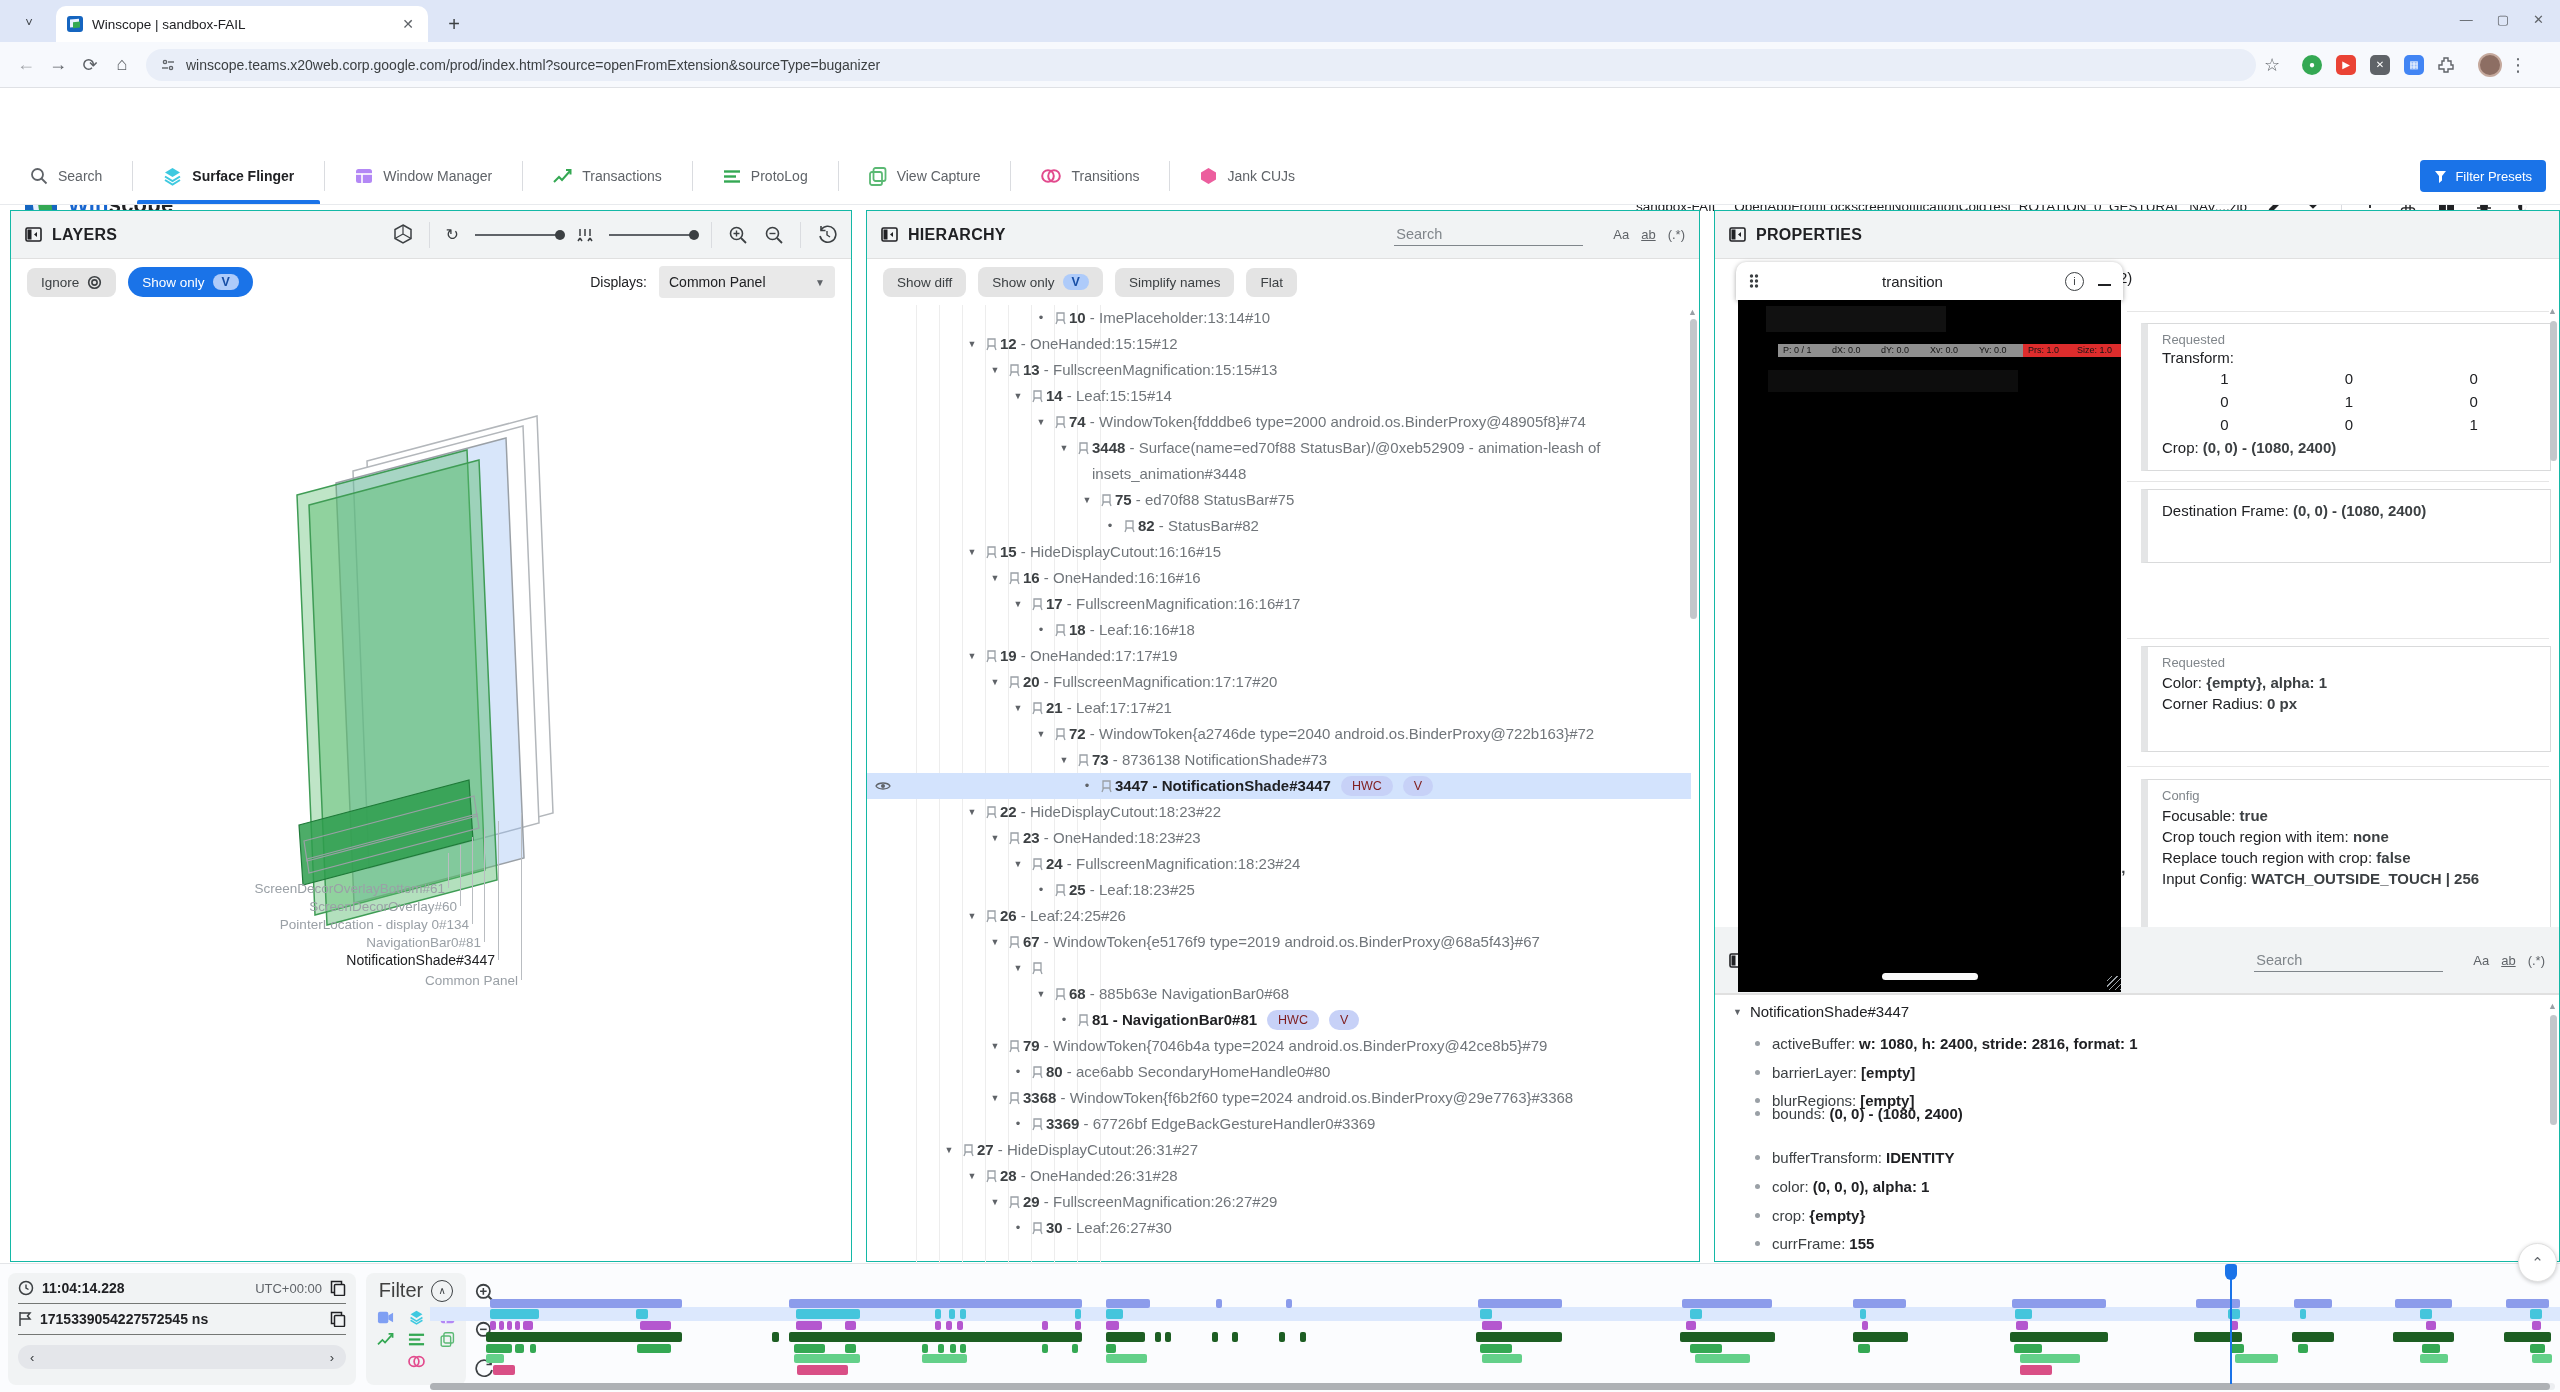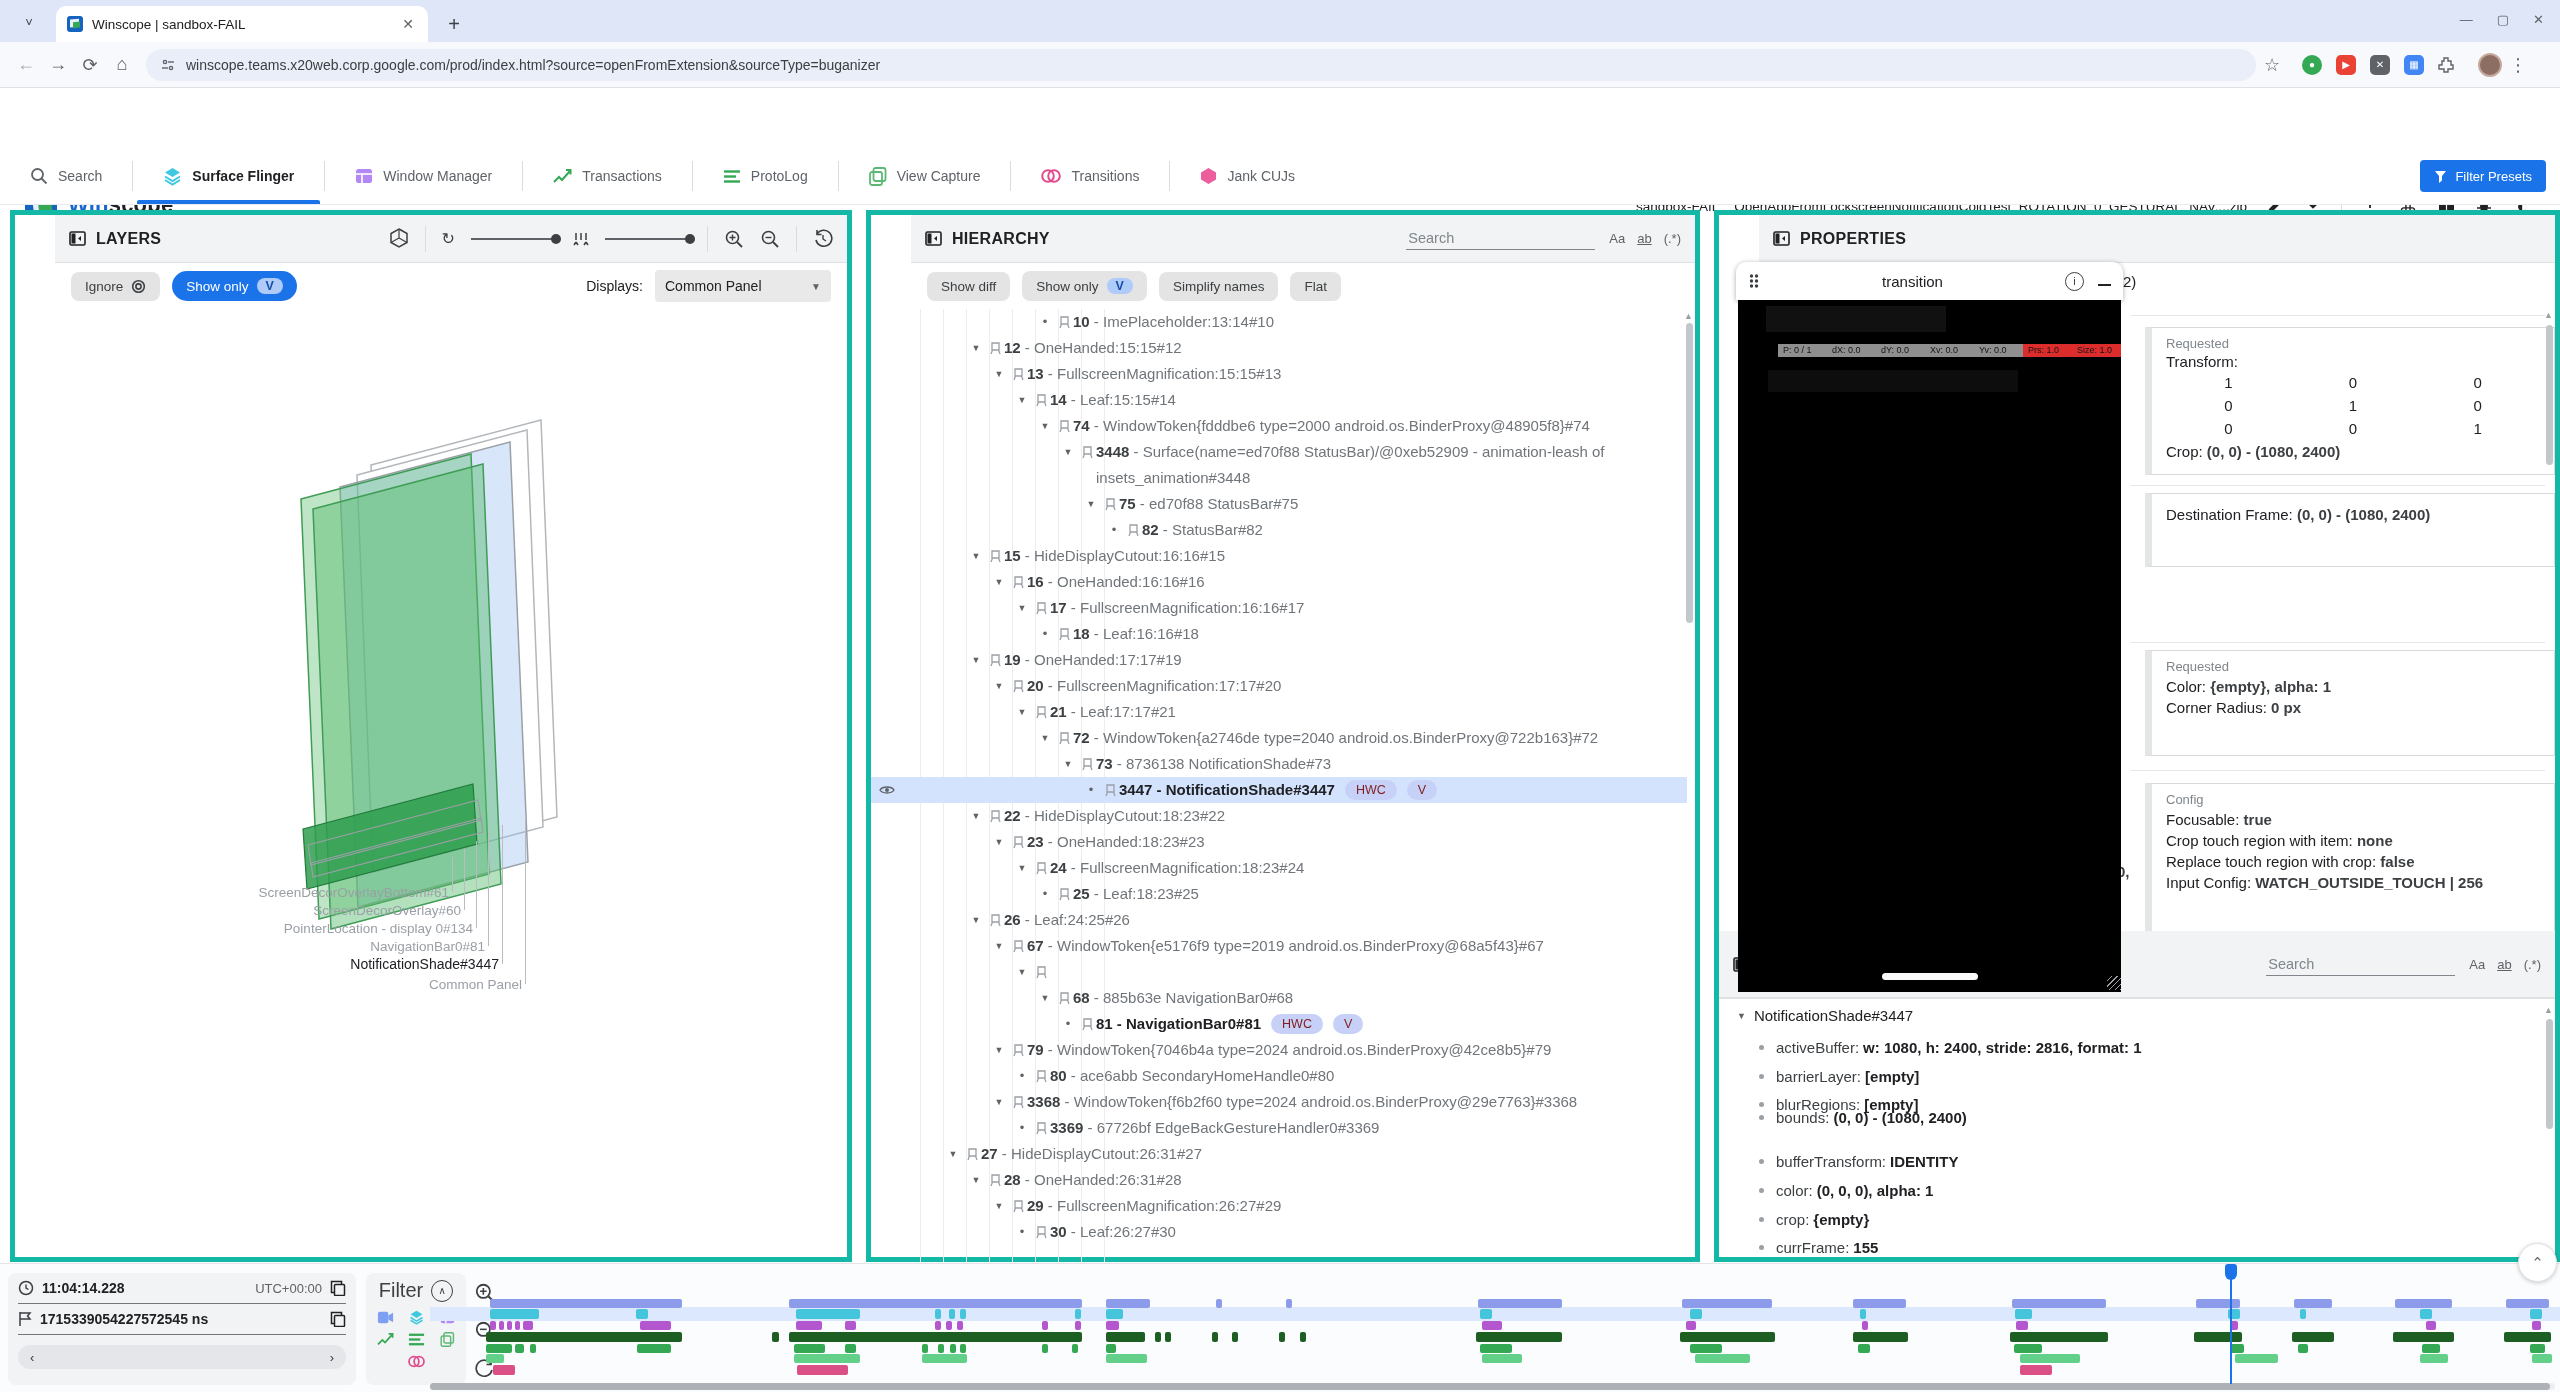--- a/index.html
+++ b/index.html
@@ -28,30 +28,30 @@
   .hicon{width:20px;height:20px;display:flex;align-items:center;justify-content:center;font-size:17px;color:#202124;}
   .vsep{width:1px;height:26px;background:#dadce0;}
   
   .navbar{left:0;top:148px;width:2560px;height:57px;background:#fff;border-bottom:1px solid #e8eaed;box-sizing:border-box;display:flex;align-items:stretch;}
   .navtab{display:flex;align-items:center;gap:10px;padding:0 30px;position:relative;font-size:14px;color:#5f6368;font-weight:500;}
   .navtab.active{color:#202124;font-weight:700;}
   .navtab.active::after{content:"";position:absolute;left:4px;right:4px;bottom:0;height:4px;background:#1a73e8;border-radius:2px 2px 0 0;}
   .navsep{width:1px;height:30px;background:#dadce0;align-self:center;}
   .fpbtn{position:absolute;right:14px;top:160px;height:32px;background:#1a73e8;color:#fff;font-size:13px;font-weight:500;border-radius:4px;display:flex;align-items:center;gap:8px;padding:0 14px;}
   
-  .panel{position:absolute;background:#fff;border:5px solid #14b8a6;box-sizing:border-box;padding-left:40px;}
+  .panel{position:absolute;background:#fff;border:1px solid #14b8a6;box-sizing:border-box;}
   .phead{height:48px;background:#f1f3f4;border-bottom:1px solid #e0e0e0;display:flex;align-items:center;padding:0 14px;box-sizing:border-box;gap:10px;}
   .ptitle{font-size:16px;font-weight:700;color:#202124;letter-spacing:.3px;}
   .chiprow{height:46px;display:flex;align-items:center;gap:12px;padding:0 16px;}
   .chip{background:#e4e4e4;color:#3c4043;font-size:13.5px;font-weight:500;border-radius:8px;padding:7px 14px;display:flex;align-items:center;gap:8px;}
   .chip.blue{background:#1a73e8;color:#fff;border-radius:16px;}
   .vpill{background:#aecbfa;color:#174ea6;border-radius:10px;padding:1px 9px;font-size:12.5px;font-weight:700;}
   .searchbox{display:flex;align-items:center;margin-left:auto;}
   .searchinput{width:185px;border-bottom:1px solid #80868b;color:#80868b;font-size:14.5px;padding:3px 2px;}
-  .matchicons{display:flex;gap:12px;margin-left:14px;color:#5f6368;font-size:13px;align-items:center;}
+  .matchicons{display:flex;gap:12px;margin-left:30px;color:#5f6368;font-size:13px;align-items:center;}
   .slider{height:2px;background:#5f6368;position:relative;}
   .slider .dot{position:absolute;right:-4px;top:-4px;width:10px;height:10px;border-radius:50%;background:#3c4043;}
   
   .tree{position:absolute;left:0;right:8px;overflow:hidden;}
   .trow{position:relative;display:flex;align-items:flex-start;min-height:26px;line-height:26px;font-size:15px;color:#70757a;}
   .trow .num{font-weight:700;color:#3c4043;}
   .trow.boldrow{color:#202124;}
   .trow.boldrow .num,.trow.boldrow .tname{color:#202124;font-weight:700;}
   .trow.sel{background:#d3e3fd;}
   .tglyph{width:20px;flex:0 0 20px;text-align:center;color:#5f6368;font-size:11px;}

